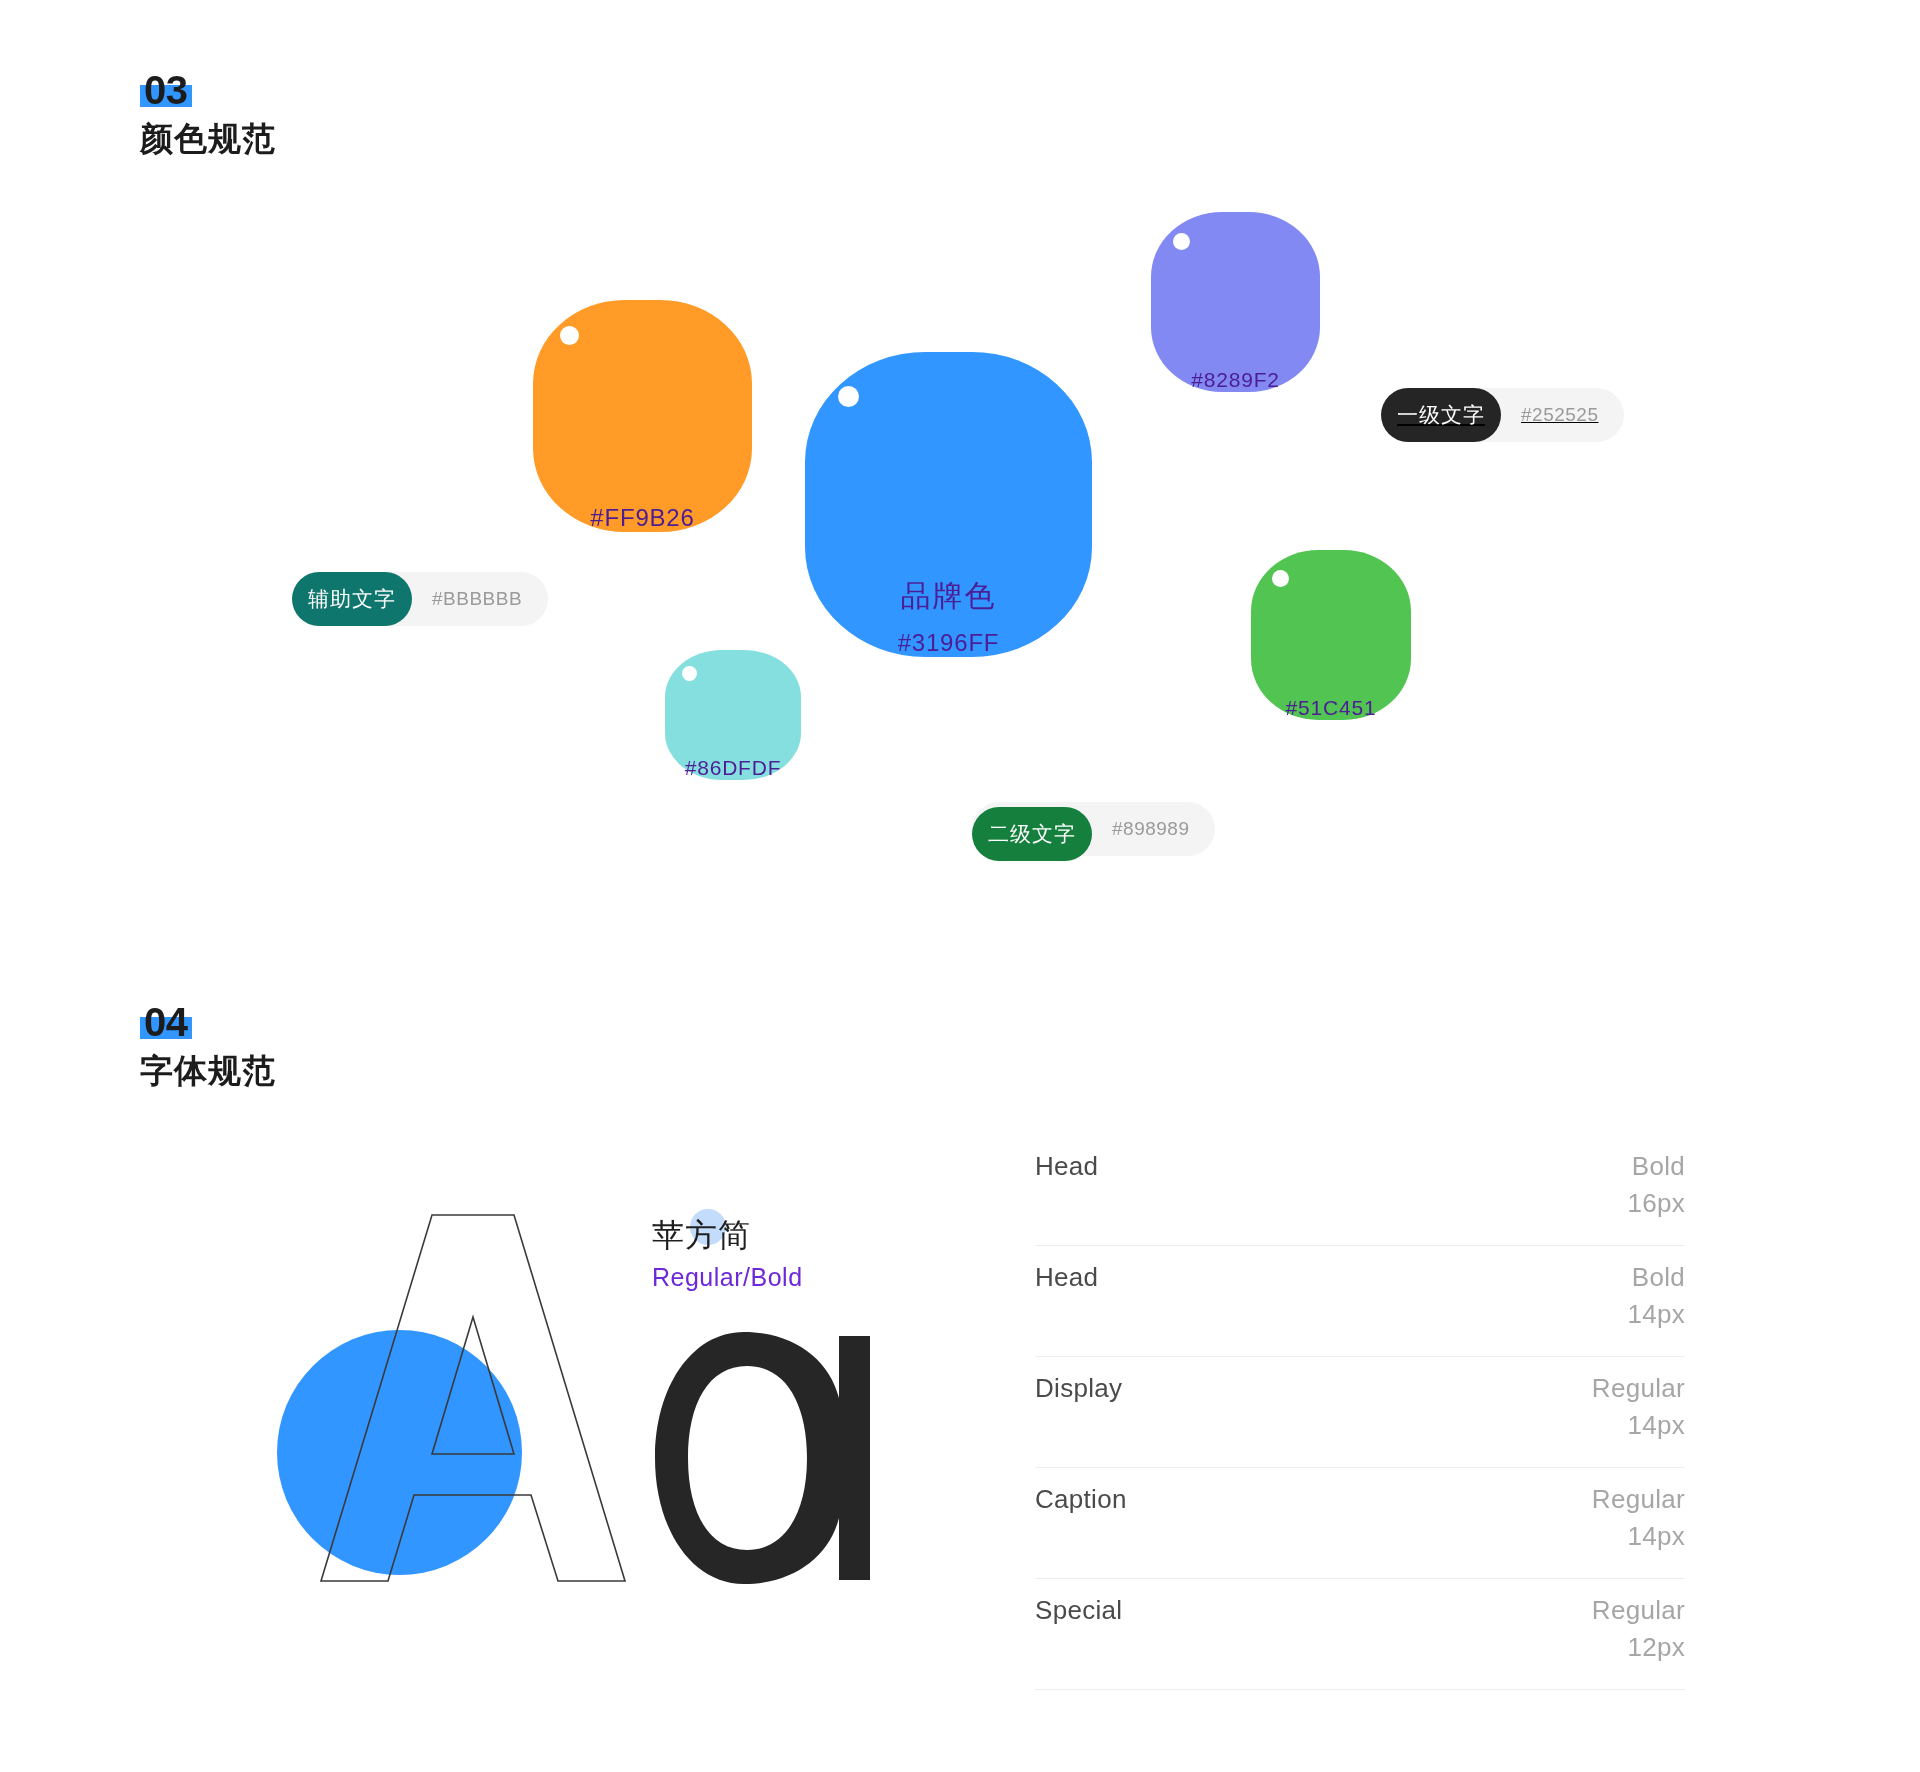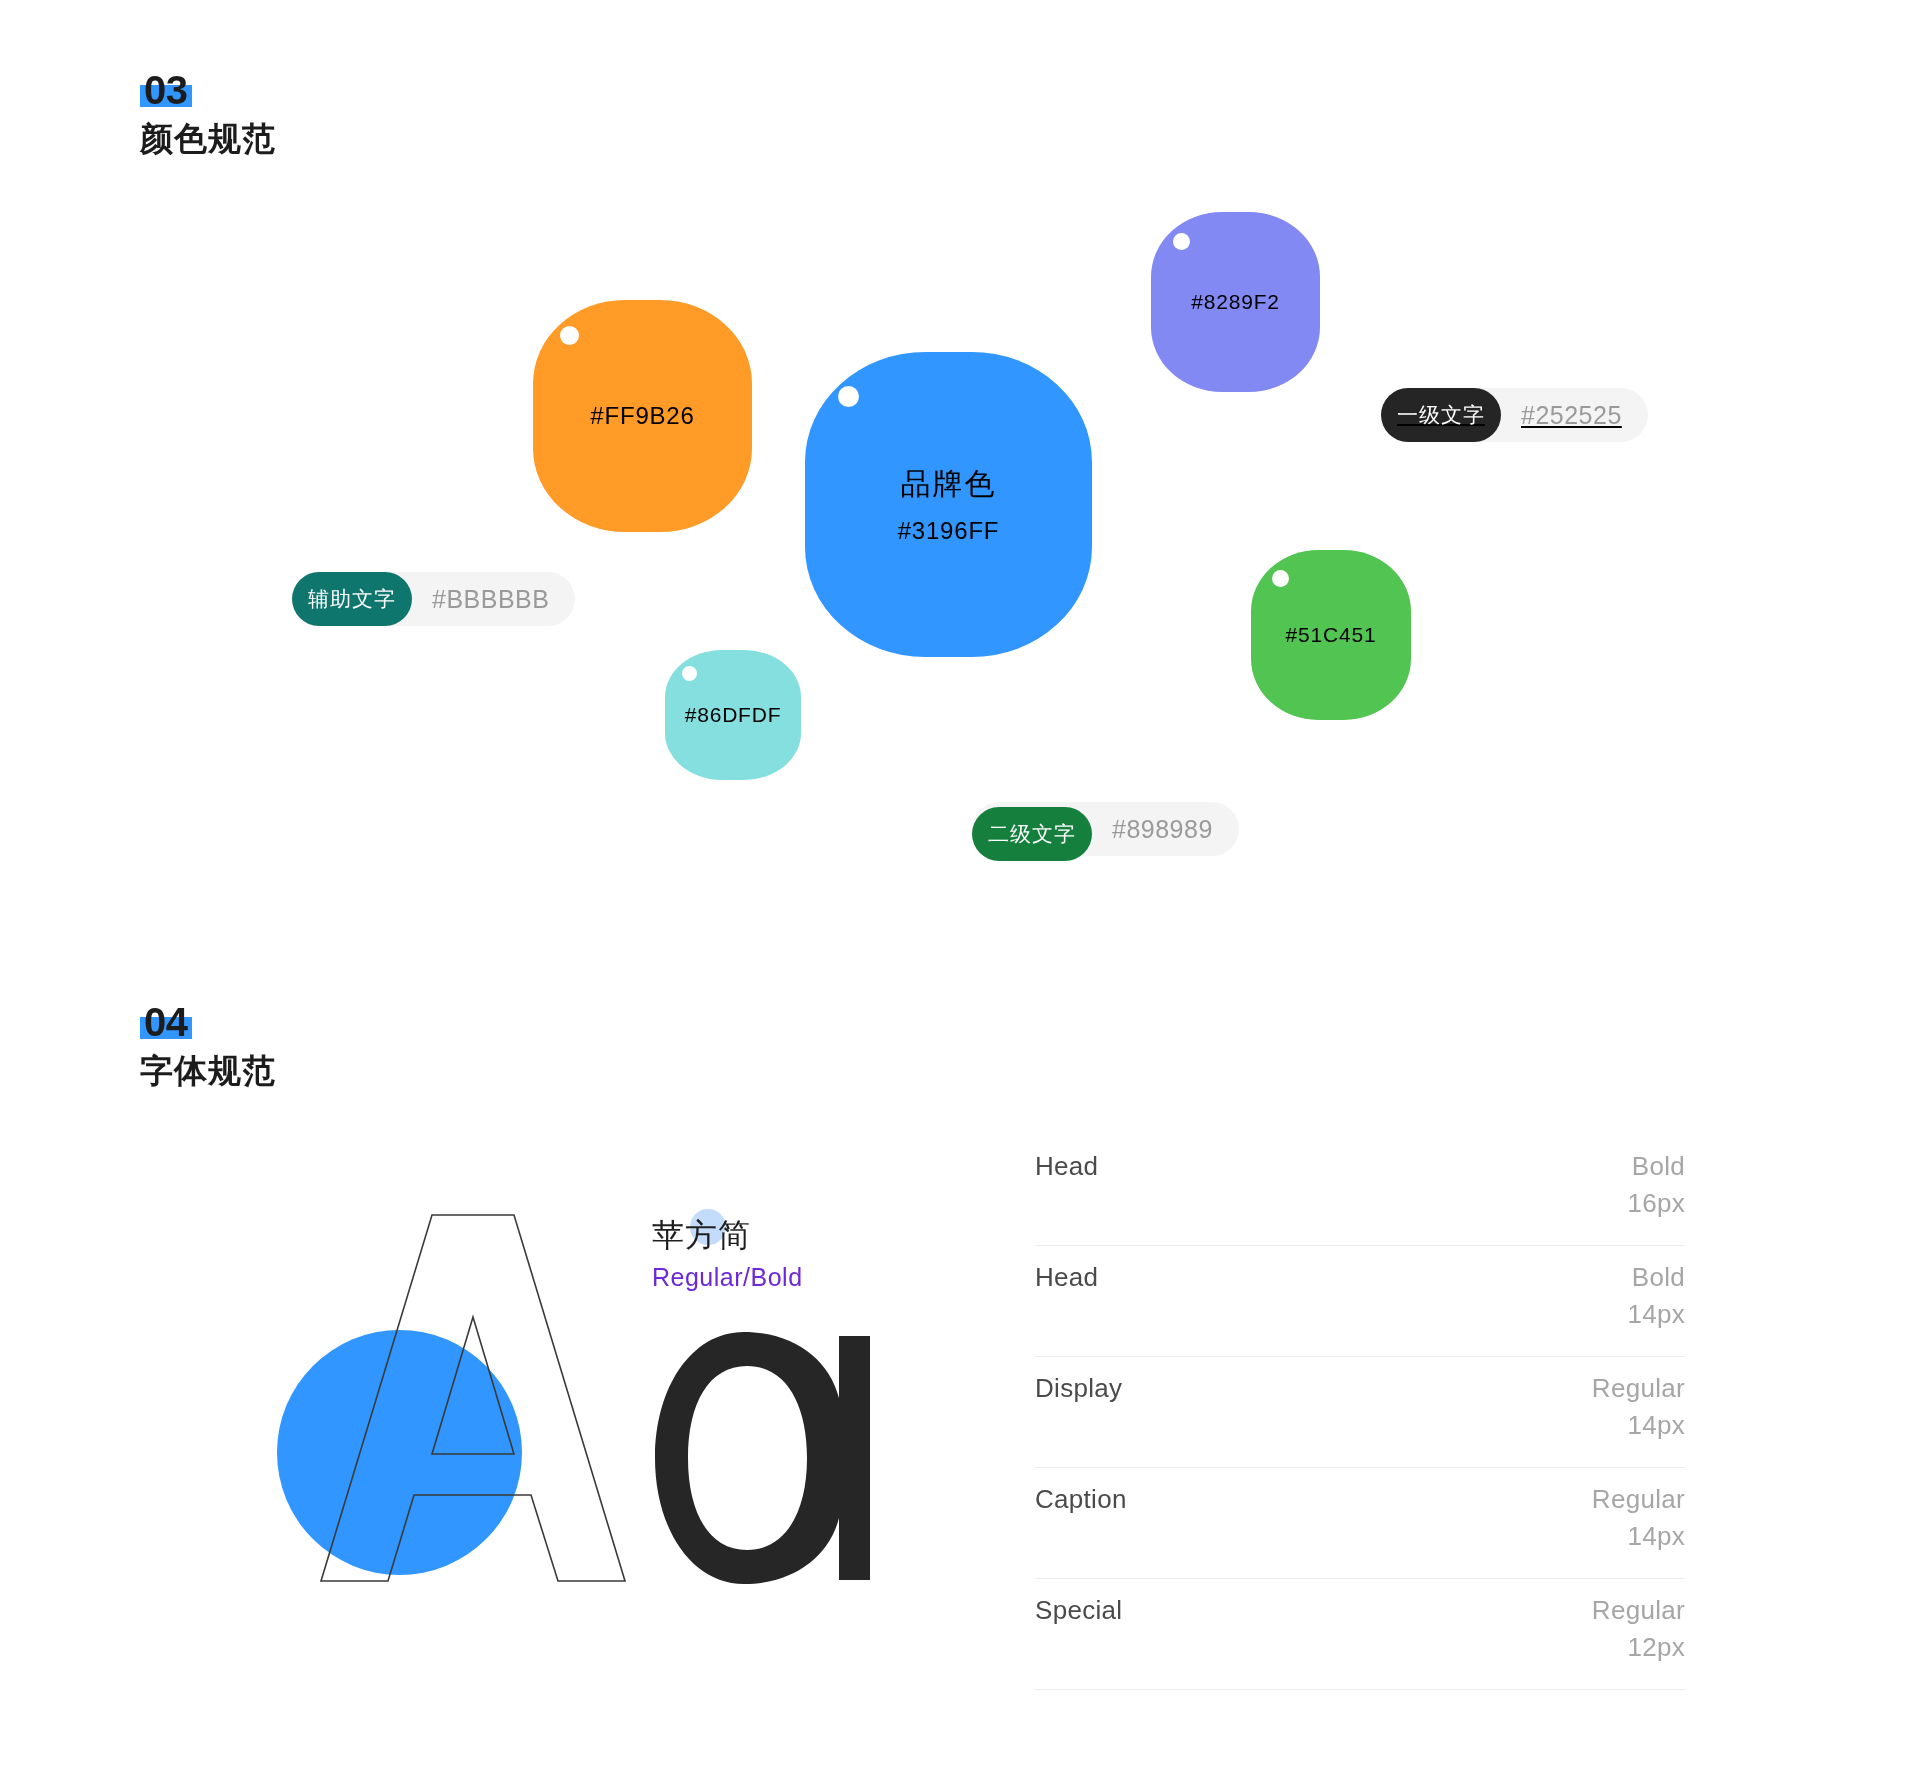--- a/index.html
+++ b/index.html
@@ -56,23 +56,23 @@
     font-family: "DejaVu Sans", sans-serif;
     white-space: nowrap;
   }
 
   
   .swatch {
     position: absolute;
     display: flex;
     flex-direction: column;
     align-items: center;
-    justify-content: center;
+    justify-content: flex-end;
     border-radius: 42% / 36%;
-    color: #000000;
+    color: #4c1d95;
   }
   .swatch .dot {
     position: absolute;
     border-radius: 50%;
     background: #ffffff;
   }
   .swatch .sw-name {
     font-size: 30px;
     font-family: "DejaVu Sans", sans-serif;
     letter-spacing: 2px;
@@ -104,21 +104,21 @@
     align-items: center;
     justify-content: center;
     color: #ffffff;
     font-size: 21px;
     letter-spacing: 1px;
     font-family: "DejaVu Sans", sans-serif;
     padding: 0 16px;
   }
   .pill-group .hex {
     margin-left: 20px;
-    font-size: 25px;
+    font-size: 19px;
     color: #9a9a9a;
     letter-spacing: 0.5px;
     font-family: "Liberation Sans", sans-serif;
     white-space: nowrap;
   }
   .spec-circle {
     position: absolute;
     left: 277px;
     top: 1330px;
     width: 245px;

